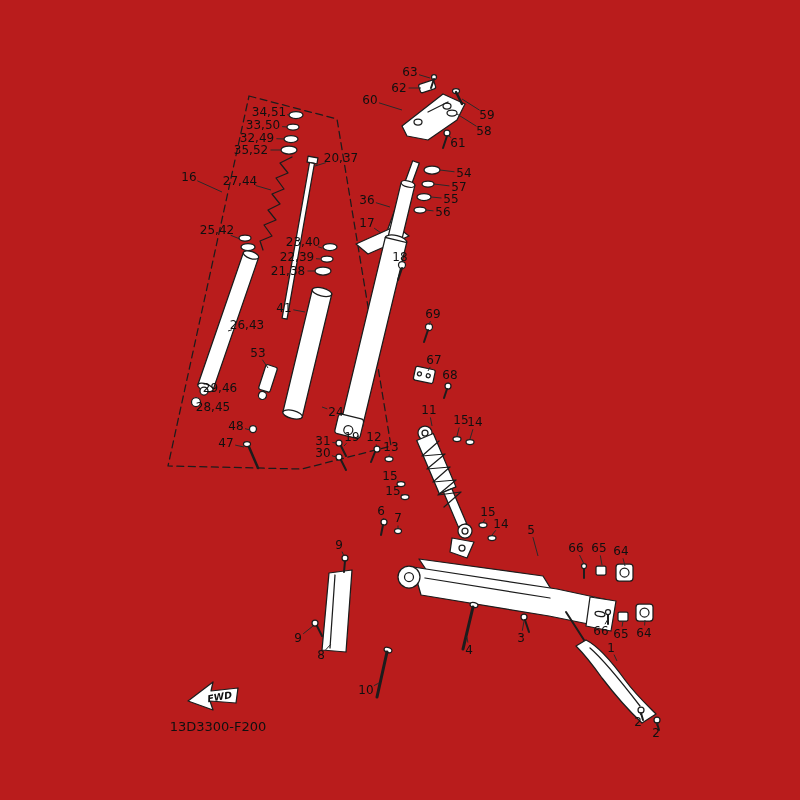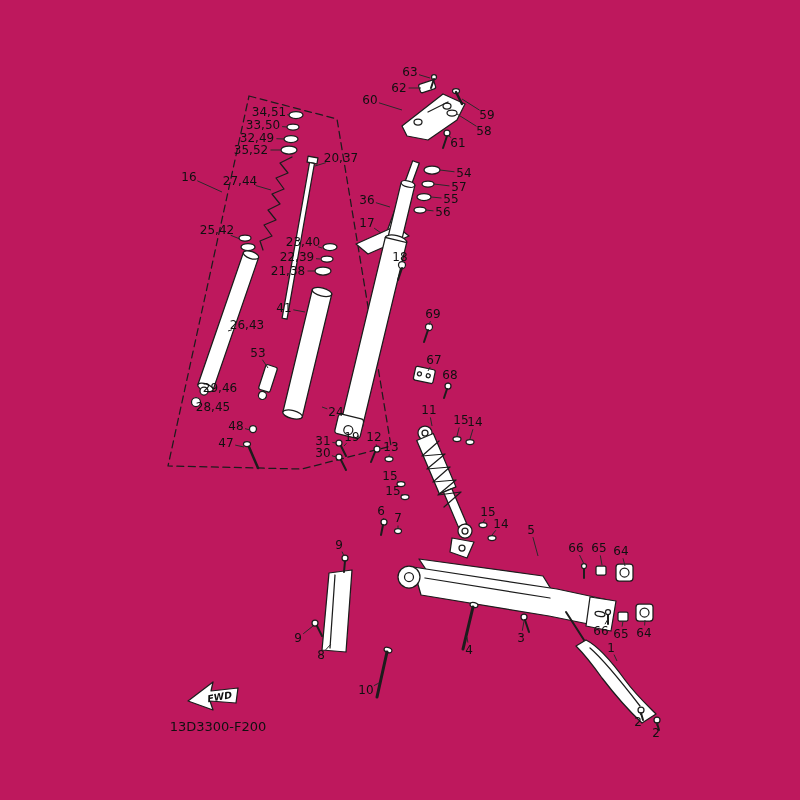--- a/index.html
+++ b/index.html
@@ -1,16 +1,16 @@
 <!DOCTYPE html>
 <html><head>
 <meta charset="utf-8">
 <style>
   html,body{margin:0;padding:0;background:#ffffff;}
-  .stage{position:relative;width:800px;height:800px;background:#be185d;overflow:hidden;
+  .stage{position:relative;width:800px;height:800px;background:#b91c1c;overflow:hidden;
          font-family:"DejaVu Sans",sans-serif;}
   svg{display:block;}
   .art{stroke:#1c1c1c;stroke-width:1.25;fill:none;stroke-linecap:round;stroke-linejoin:round;}
   .art .fillw{fill:#ffffff;}
   .art .open{fill:none;}
   .lbl{font-family:"DejaVu Sans",sans-serif;font-size:12px;fill:#101010;}
   .leader{stroke:#2a2a2a;stroke-width:1;fill:none;}
   .code{font-family:"DejaVu Sans",sans-serif;font-size:13px;fill:#101010;}
   .fwd{font-family:"DejaVu Sans",sans-serif;font-style:italic;font-weight:bold;font-size:9.5px;fill:#101010;}
 </style>

